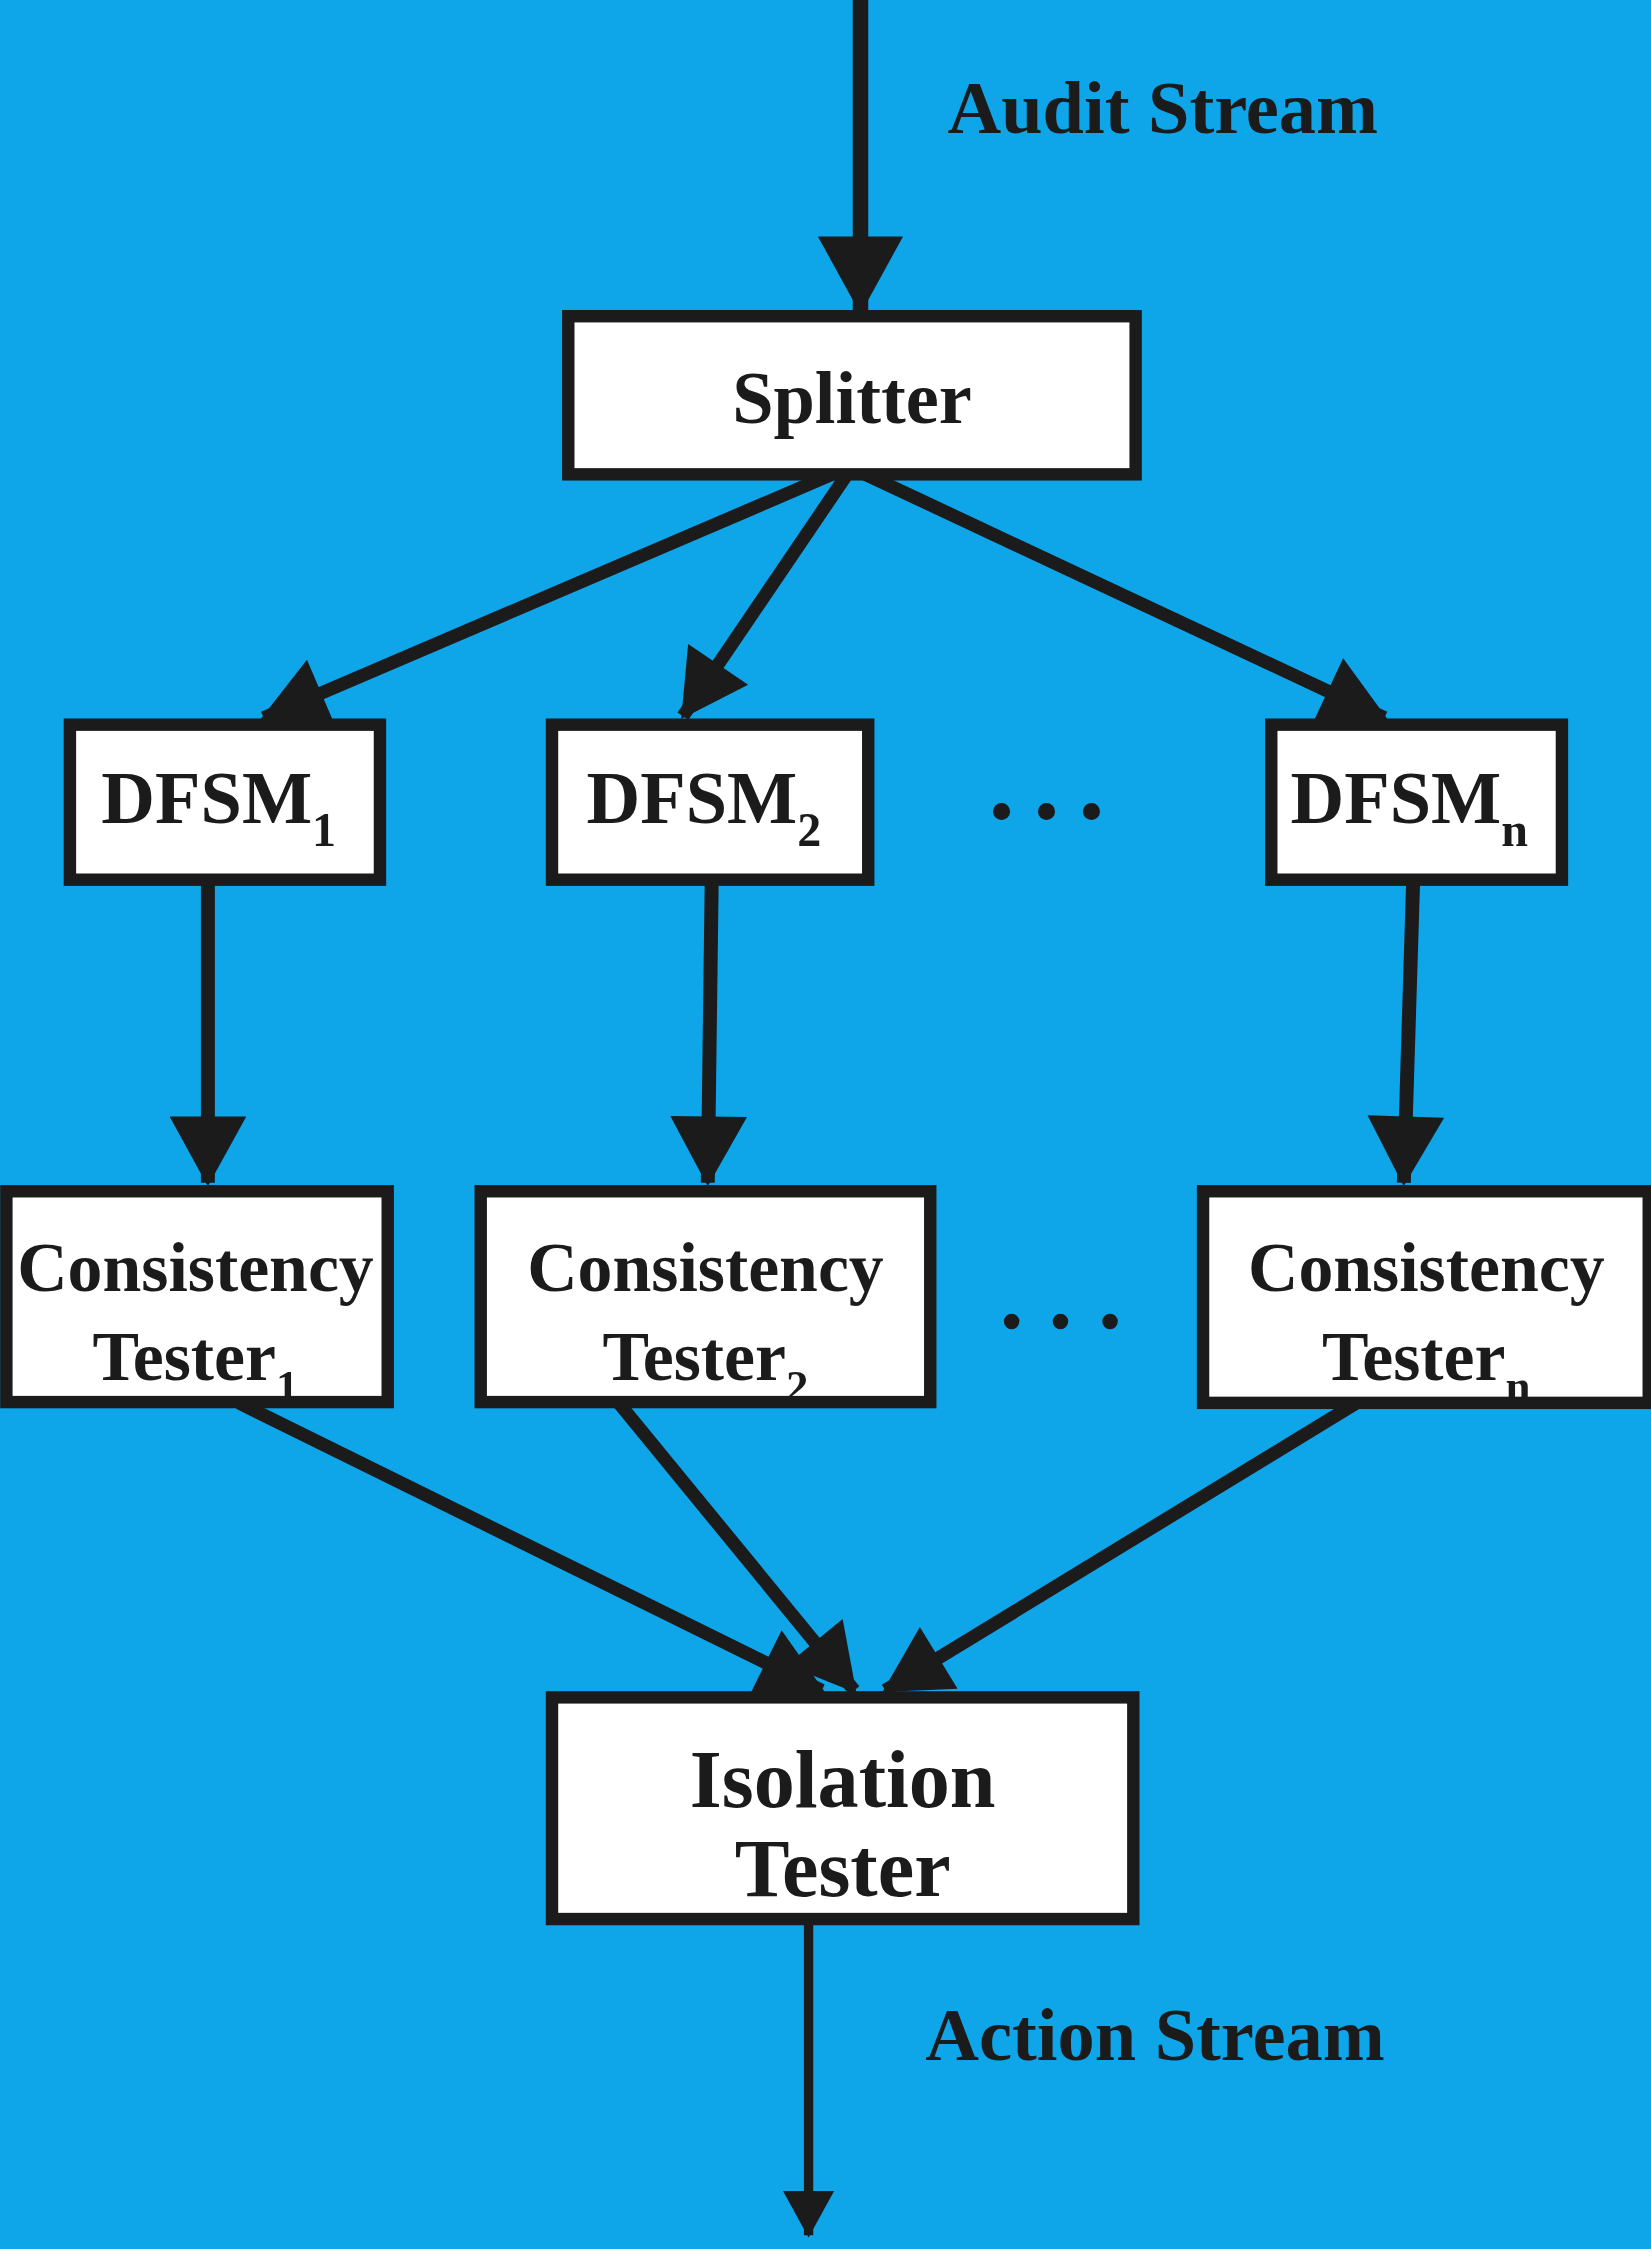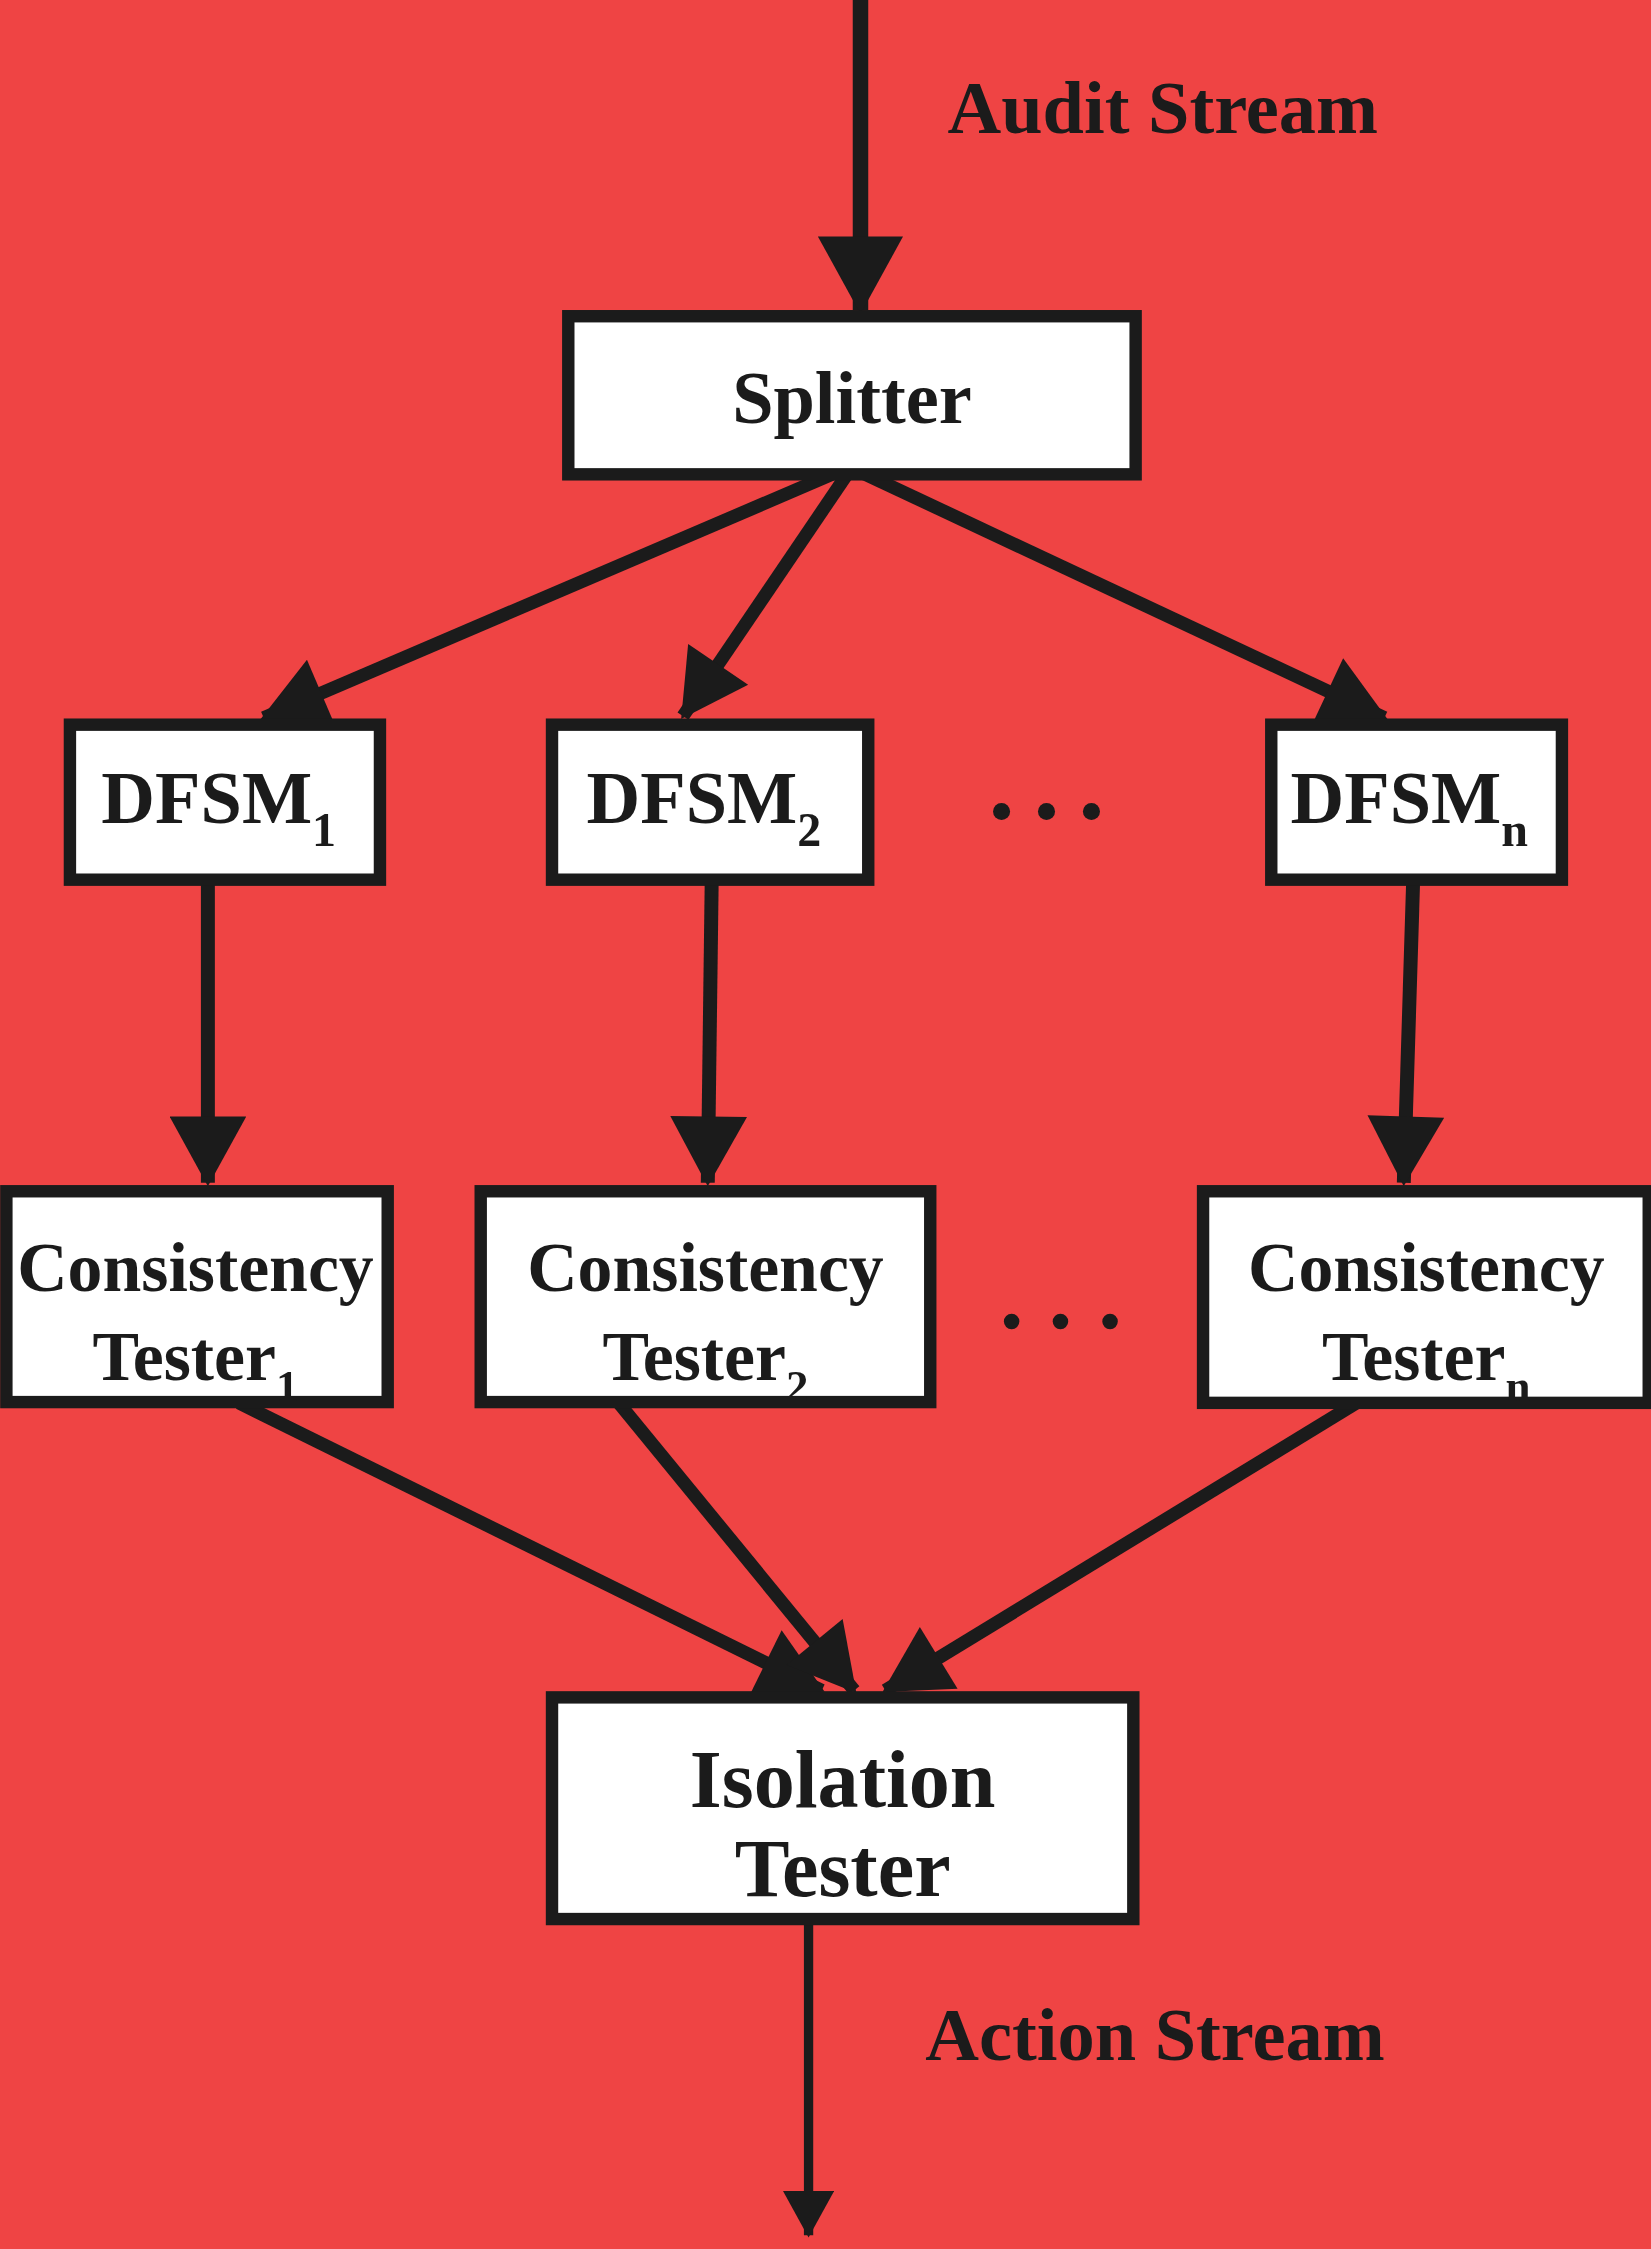--- a/index.html
+++ b/index.html
@@ -7,21 +7,21 @@
     padding: 0;
     width: 1652px;
     height: 2250px;
     background: #ffffff;
     overflow: hidden;
   }
   .figure-wrap {
     position: relative;
     width: 1652px;
     height: 2250px;
-    background: #ef4444;
+    background: #0ea5e9;
   }
   svg.diagram {
     display: block;
     width: 1652px;
     height: 2250px;
     font-family: "Liberation Serif", "DejaVu Serif", serif;
   }
   .node-box {
     fill: #ffffff;
     stroke: #1b1b1b;

